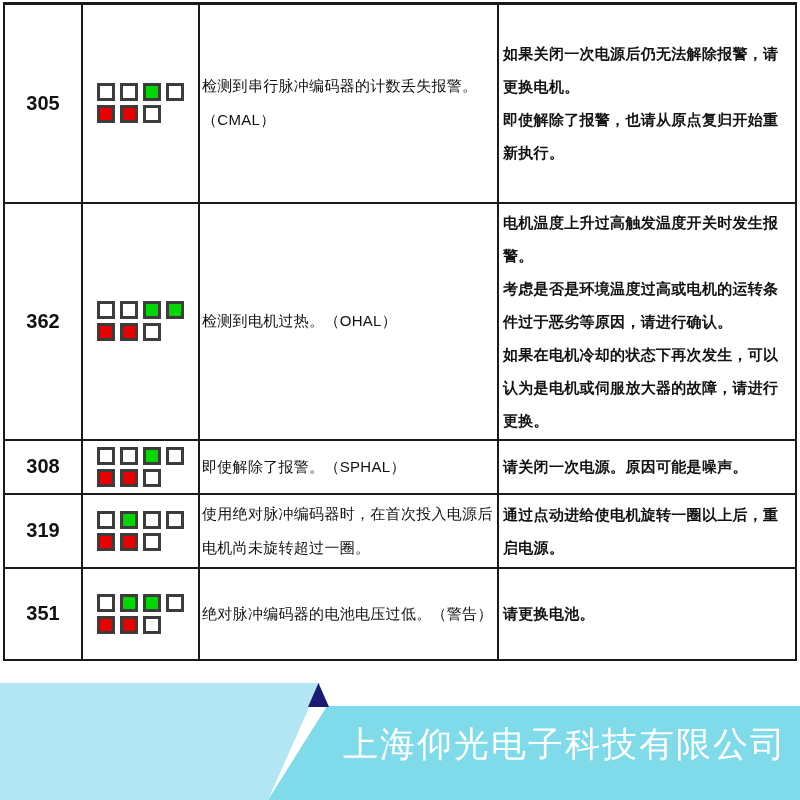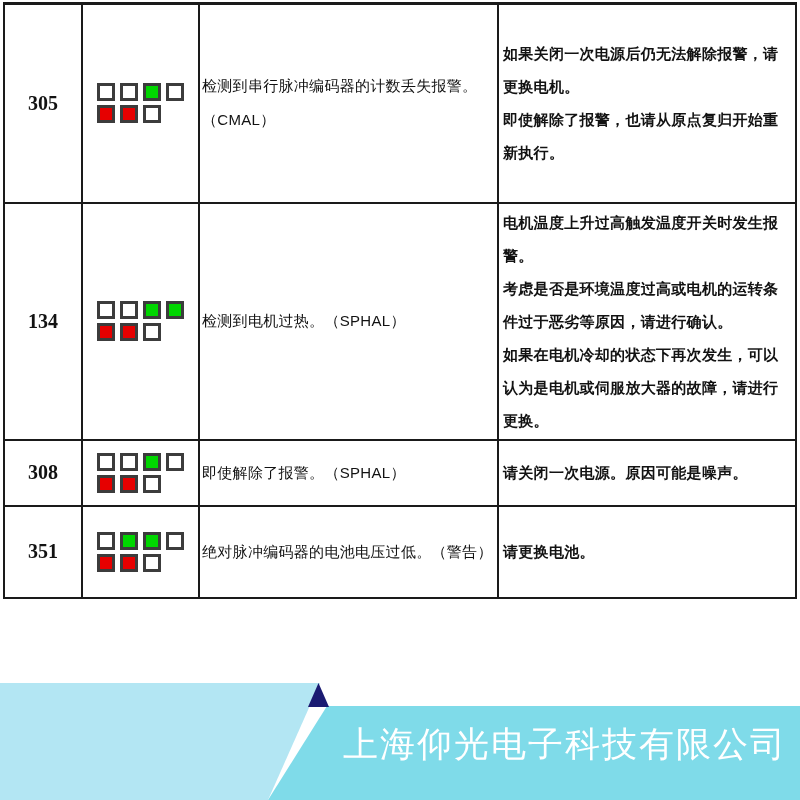--- a/index.html
+++ b/index.html
@@ -18,21 +18,21 @@
     border-top:3px solid #1a1a1a;
     z-index:1;
   }
   td{
     border:2px solid #1a1a1a;
     padding:0;vertical-align:middle;
     overflow:hidden;
   }
   .c-code{
     width:78px;text-align:center;
-    font-family:Liberation Serif, serif;
+    font-family:Liberation Sans, sans-serif;
     font-weight:bold;font-size:20px;
   }
   .c-led{width:117px;}
   .c-desc{
     width:299px;font-weight:normal;font-size:15px;line-height:34px;
     padding:2px 2px 2px 2px;white-space:pre-line;letter-spacing:0.3px;
   }
   .c-remedy{
     width:298px;font-weight:bold;font-size:15px;line-height:33px;
     padding:2px 2px 2px 4px;white-space:pre-line;letter-spacing:0.3px;
@@ -98,60 +98,81 @@
                 <span class="led"></span>
               </div>
         </div>
       </td>
       <td class="c-desc">检测到串行脉冲编码器的计数丢失报警。
 （CMAL）</td>
       <td class="c-remedy">如果关闭一次电源后仍无法解除报警，请更换电机。
 即使解除了报警，也请从原点复归开始重新执行。</td>
     </tr>
         <tr style="height: 210px;">
-      <td class="c-code">134</td>
-      <td class="c-led">
-        <div class="led-block">
-          <div class="led-row top">
-                <span class="led"></span>
-                <span class="led"></span>
-                <span class="led s-green"></span>
-                <span class="led s-green"></span>
-              </div>
-          <div class="led-row bottom">
-                <span class="led s-red"></span>
-                <span class="led s-red"></span>
-                <span class="led"></span>
-              </div>
-        </div>
-      </td>
-      <td class="c-desc">检测到电机过热。（SPHAL）</td>
+      <td class="c-code">362</td>
+      <td class="c-led">
+        <div class="led-block">
+          <div class="led-row top">
+                <span class="led"></span>
+                <span class="led"></span>
+                <span class="led s-green"></span>
+                <span class="led s-green"></span>
+              </div>
+          <div class="led-row bottom">
+                <span class="led s-red"></span>
+                <span class="led s-red"></span>
+                <span class="led"></span>
+              </div>
+        </div>
+      </td>
+      <td class="c-desc">检测到电机过热。（OHAL）</td>
       <td class="c-remedy">电机温度上升过高触发温度开关时发生报警。
 考虑是否是环境温度过高或电机的运转条件过于恶劣等原因，请进行确认。
 如果在电机冷却的状态下再次发生，可以认为是电机或伺服放大器的故障，请进行更换。</td>
     </tr>
-        <tr style="height: 66px;">
+        <tr style="height: 54px;">
       <td class="c-code">308</td>
       <td class="c-led">
         <div class="led-block">
           <div class="led-row top">
                 <span class="led"></span>
                 <span class="led"></span>
                 <span class="led s-green"></span>
                 <span class="led"></span>
               </div>
           <div class="led-row bottom">
                 <span class="led s-red"></span>
                 <span class="led s-red"></span>
                 <span class="led"></span>
               </div>
         </div>
       </td>
       <td class="c-desc">即使解除了报警。（SPHAL）</td>
       <td class="c-remedy">请关闭一次电源。原因可能是噪声。</td>
+    </tr>
+        <tr style="height: 70px;">
+      <td class="c-code">319</td>
+      <td class="c-led">
+        <div class="led-block">
+          <div class="led-row top">
+                <span class="led"></span>
+                <span class="led s-green"></span>
+                <span class="led"></span>
+                <span class="led"></span>
+              </div>
+          <div class="led-row bottom">
+                <span class="led s-red"></span>
+                <span class="led s-red"></span>
+                <span class="led"></span>
+              </div>
+        </div>
+      </td>
+      <td class="c-desc">使用绝对脉冲编码器时，在首次投入电源后
+电机尚未旋转超过一圈。</td>
+      <td class="c-remedy">通过点动进给使电机旋转一圈以上后，重启电源。</td>
     </tr>
         <tr style="height: 92px;">
       <td class="c-code">351</td>
       <td class="c-led">
         <div class="led-block">
           <div class="led-row top">
                 <span class="led"></span>
                 <span class="led s-green"></span>
                 <span class="led s-green"></span>
                 <span class="led"></span>

